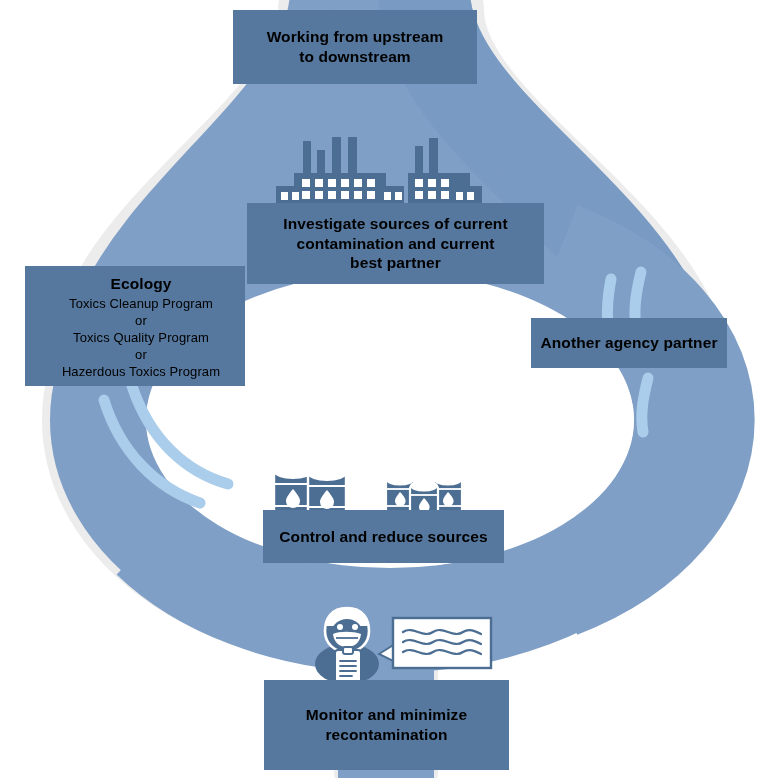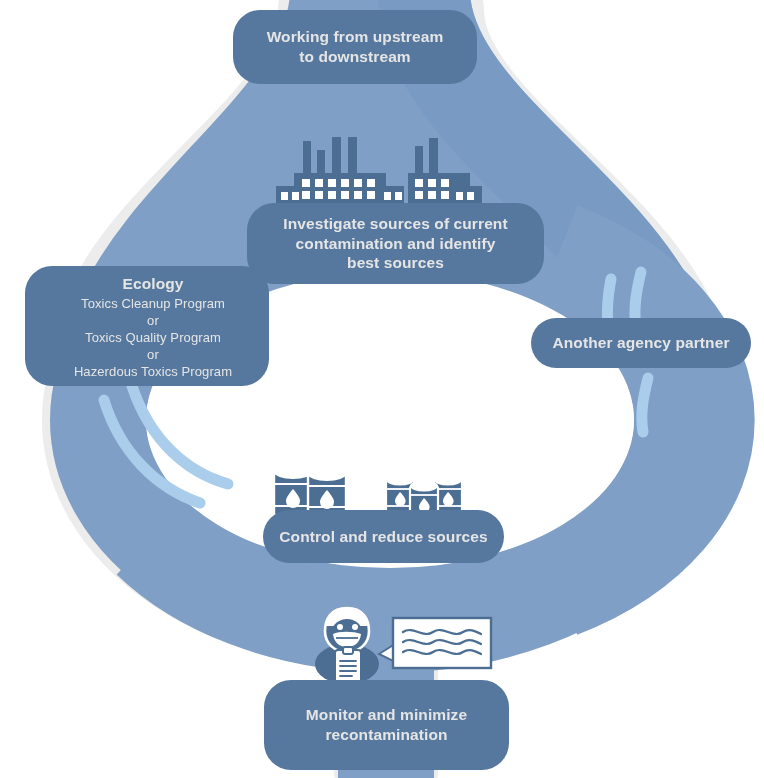--- a/index.html
+++ b/index.html
@@ -22,45 +22,44 @@
     position: absolute;
     left: 0;
     top: 0;
     width: 764px;
     height: 778px;
   }
   .label-box {
     position: absolute;
     box-sizing: border-box;
     background: #56789E;
-    color: #e5e5e5;
+    color: #000000;
     display: flex;
     flex-direction: column;
     align-items: center;
     justify-content: center;
     text-align: center;
     line-height: 1.28;
     letter-spacing: 0.1px;
-    border-radius: 27px;
   }
   .label-box .ttl {
     font-weight: bold;
     font-size: 15.5px;
   }
   .label-box .sub {
     font-weight: normal;
     font-size: 13px;
     line-height: 1.32;
   }
   
   #box-upstream  { left: 233px; top: 10px;  width: 244px; height: 74px; }
   #box-investigate { left: 247px; top: 203px; width: 297px; height: 81px; }
-  #box-ecology   { left: 25px;  top: 266px; width: 244px; height: 120px;
+  #box-ecology   { left: 25px;  top: 266px; width: 220px; height: 120px;
                    padding: 8px 6px 10px 18px; justify-content: flex-start; }
-  #box-partner   { left: 531px; top: 318px; width: 220px; height: 50px; }
+  #box-partner   { left: 531px; top: 318px; width: 196px; height: 50px; }
   #box-control   { left: 263px; top: 510px; width: 241px; height: 53px; }
   #box-monitor   { left: 264px; top: 680px; width: 245px; height: 90px; }
 
   #box-ecology .ttl { margin-bottom: 1px; }
   #box-ecology .sub { font-size: 13px; }
 
   .icon-layer {
     position: absolute;
     pointer-events: none;
   }
@@ -269,22 +268,22 @@
     </svg>
   </div>
 
   <div class="label-box" id="box-upstream">
     <span class="ttl">Working from upstream</span>
     <span class="ttl">to downstream</span>
   </div>
 
   <div class="label-box" id="box-investigate">
     <span class="ttl">Investigate sources of current</span>
-    <span class="ttl">contamination and identify</span>
-    <span class="ttl">best sources</span>
+    <span class="ttl">contamination and current</span>
+    <span class="ttl">best partner</span>
   </div>
 
   <div class="label-box" id="box-ecology">
     <span class="ttl">Ecology</span>
     <span class="sub">Toxics Cleanup Program</span>
     <span class="sub">or</span>
     <span class="sub">Toxics Quality Program</span>
     <span class="sub">or</span>
     <span class="sub">Hazerdous Toxics Program</span>
   </div>

